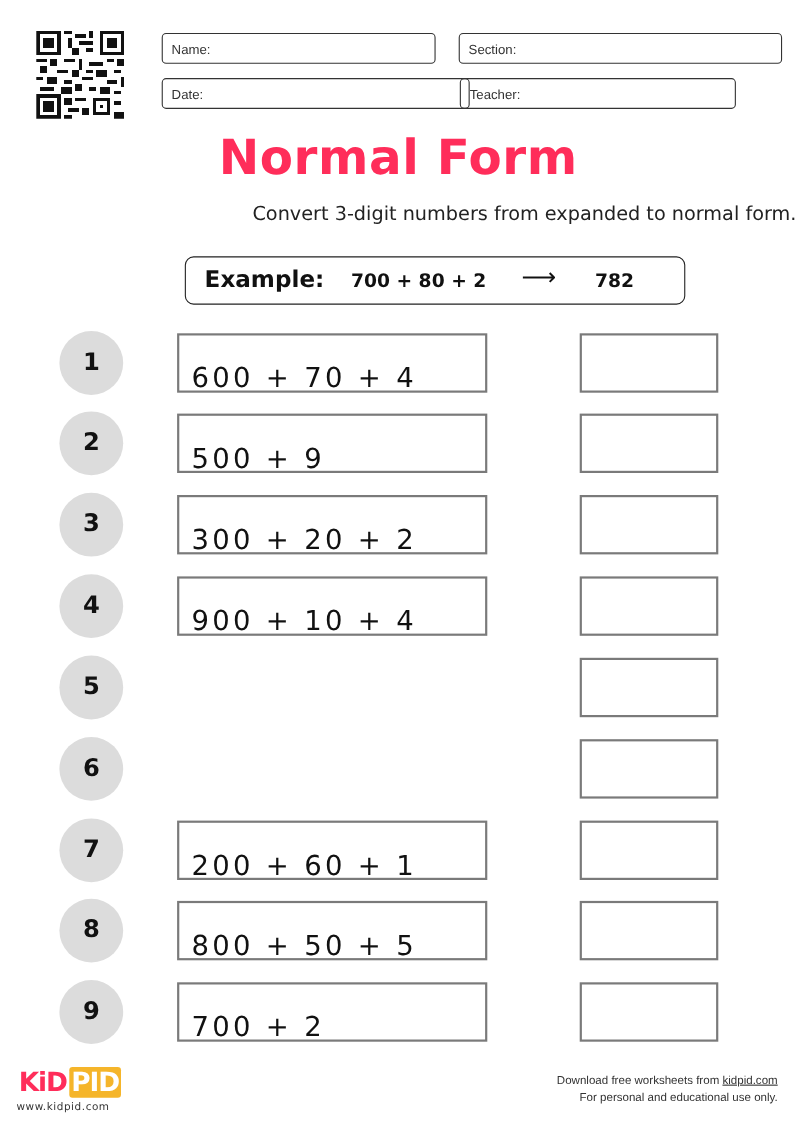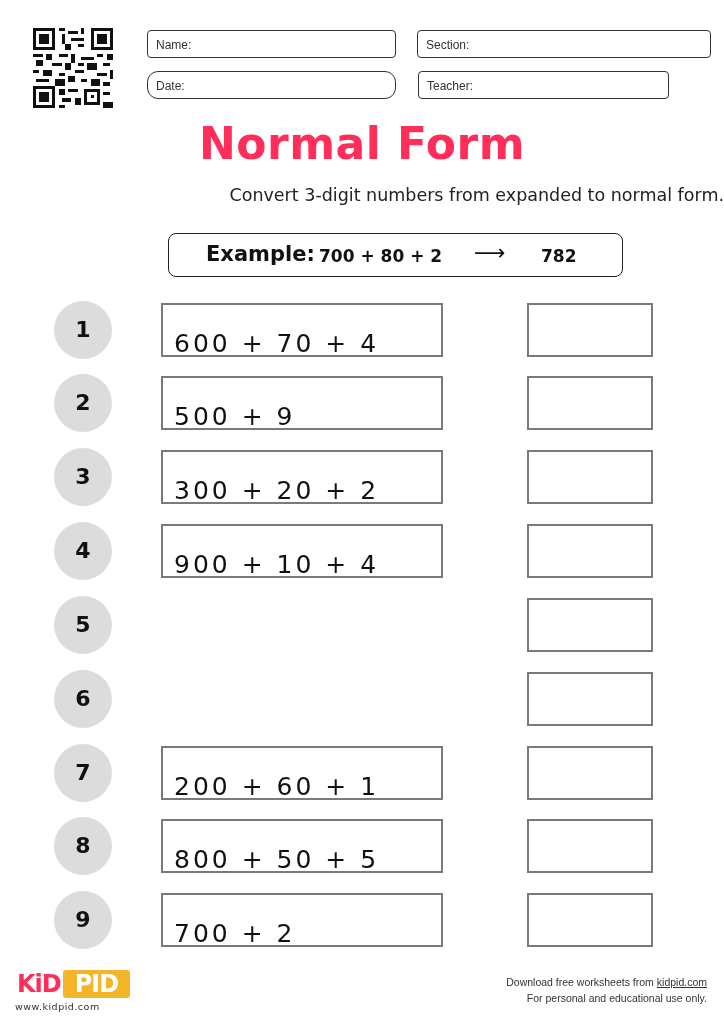--- a/index.html
+++ b/index.html
@@ -2,31 +2,31 @@
 <html><head>
 <meta charset="utf-8">
 <style>
   html, body { margin: 0; padding: 0; background: #ffffff; }
   body { width: 724px; height: 1024px; position: relative; overflow: hidden; font-family: "DejaVu Sans", sans-serif; color: #111; }
   .qr { position: absolute; left: 33px; top: 28px; width: 80px; height: 80px; }
   .field { position: absolute; height: 28px; border: 1.5px solid #333; border-radius: 4px; box-sizing: border-box; font-family: "Liberation Sans", sans-serif; font-size: 12px; color: #333; padding: 7px 0 12px 8px; }
   .title { position: absolute; left: 0; width: 724px; top: 118px; text-align: center; font-family: "DejaVu Sans", sans-serif; font-weight: bold; font-size: 44px; color: #ff2d5a; letter-spacing: 0.5px; }
   .subtitle { position: absolute; left: 0; width: 724px; top: 185px; text-align: right; font-family: "DejaVu Sans", sans-serif; font-size: 17.5px; color: #222; }
   .example { position: absolute; left: 168px; top: 233px; width: 455px; height: 44px; border: 1.5px solid #222; border-radius: 8px; box-sizing: border-box; }
-  .ex-label { position: absolute; left: 17px; top: 8px; font-family: "DejaVu Sans", sans-serif; font-weight: bold; font-size: 21px; margin-left: 20px; }
+  .ex-label { position: absolute; left: 17px; top: 8px; font-family: "DejaVu Sans", sans-serif; font-weight: bold; font-size: 21px; }
   .ex-expr { position: absolute; left: 150px; top: 12px; font-family: "DejaVu Sans", sans-serif; font-weight: bold; font-size: 17px; }
   .ex-arrow { position: absolute; left: 305px; top: 6px; font-size: 22px; }
   .ex-ans { position: absolute; left: 372px; top: 12px; font-family: "DejaVu Sans", sans-serif; font-weight: bold; font-size: 17px; }
   .row { position: absolute; left: 0; width: 724px; height: 56px; }
   .num { position: absolute; left: 54px; top: 0; width: 58px; height: 58px; border-radius: 50%; background: #dcdcdc; text-align: center; line-height: 58px; font-family: "DejaVu Sans", sans-serif; font-weight: bold; font-size: 22px; }
   .expr { position: absolute; left: 161px; top: 2px; width: 282px; height: 54px; border: 2.5px solid #7a7a7a; box-sizing: border-box; font-family: "DejaVu Sans", sans-serif; font-size: 25px; letter-spacing: 3px; padding: 24px 0 0 11px; white-space: pre; }
   .ans { position: absolute; left: 527px; top: 2px; width: 126px; height: 54px; border: 2.5px solid #7a7a7a; box-sizing: border-box; background: #fff; }
   .logo { position: absolute; left: 17px; top: 970px; font-family: "DejaVu Sans", sans-serif; font-weight: bold; font-size: 24px; letter-spacing: -1px; }
   .logo .kid { color: #ff2d5a; }
-  .logo .pid { color: #fff; background: #f5b52a; padding: 0 12px; border-radius: 3px; margin-left: 2px; }
+  .logo .pid { color: #fff; background: #f5b52a; padding: 0 2px; border-radius: 3px; margin-left: 2px; }
   .logo-url { position: absolute; left: 15px; top: 1001px; font-family: "DejaVu Sans", sans-serif; font-size: 9.5px; color: #333; letter-spacing: 0.5px; }
   .footer { position: absolute; right: 17px; top: 974px; text-align: right; font-family: "Liberation Sans", sans-serif; font-size: 10.5px; color: #333; line-height: 16px; }
   .footer a { color: #333; text-decoration: underline; }
 </style>
 </head>
 <body>
 
 <svg class="qr" viewBox="0 0 25 25" shape-rendering="crispEdges">
   <rect x="0" y="0" width="25" height="25" fill="#fff"></rect>
   <g fill="#111">
@@ -79,21 +79,21 @@
       <rect x="22" y="20" width="2" height="1"></rect>
     <rect x="9" y="22" width="3" height="1"></rect>
       <rect x="13" y="22" width="2" height="2"></rect>
       <rect x="8" y="24" width="2" height="1"></rect>
       <rect x="22" y="23" width="3" height="2"></rect>
   </g>
 </svg>
 
 <div class="field" style="left:147px; top:30px; width:249px;"><span>Name:</span></div>
 <div class="field" style="left:417px; top:30px; width:294px;"><span>Section:</span></div>
-<div class="field" style="left:147px; top:71px; width:249px;border-radius:11px;"><span>Date:</span></div>
+<div class="field" style="left:147px; top:71px; width:280px;"><span>Date:</span></div>
 <div class="field" style="left:418px; top:71px; width:251px;"><span>Teacher:</span></div>
 
 <div class="title">Normal Form</div>
 <div class="subtitle">Convert 3-digit numbers from expanded to normal form.</div>
 
 <div class="example">
   <span class="ex-label">Example:</span>
   <span class="ex-expr">700 + 80 + 2</span>
   <span class="ex-arrow">⟶</span>
   <span class="ex-ans">782</span>

